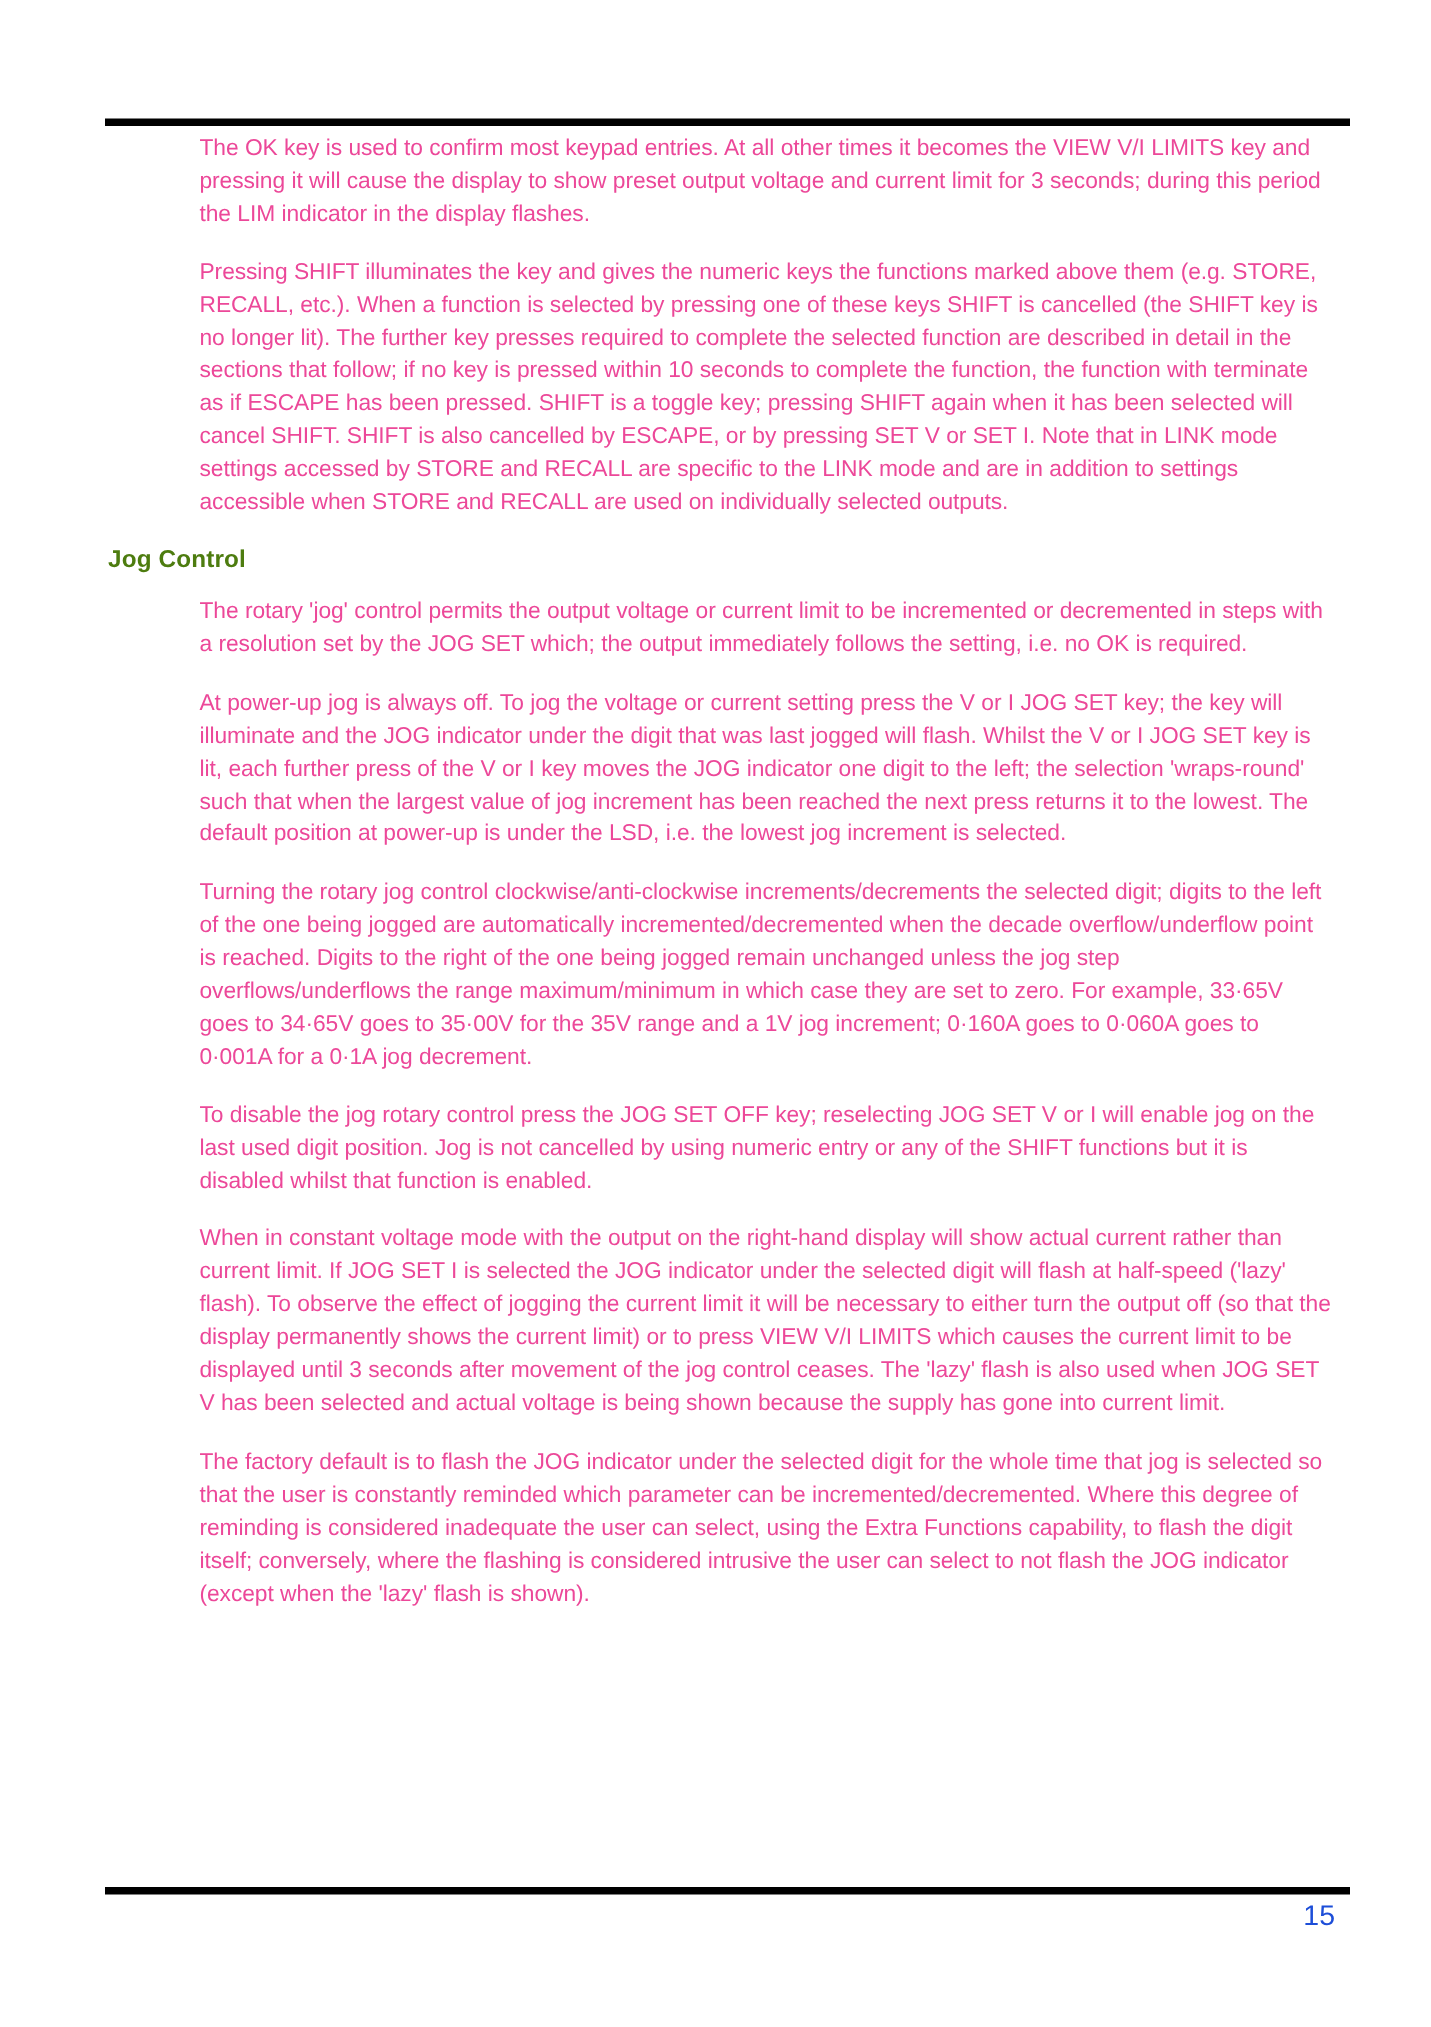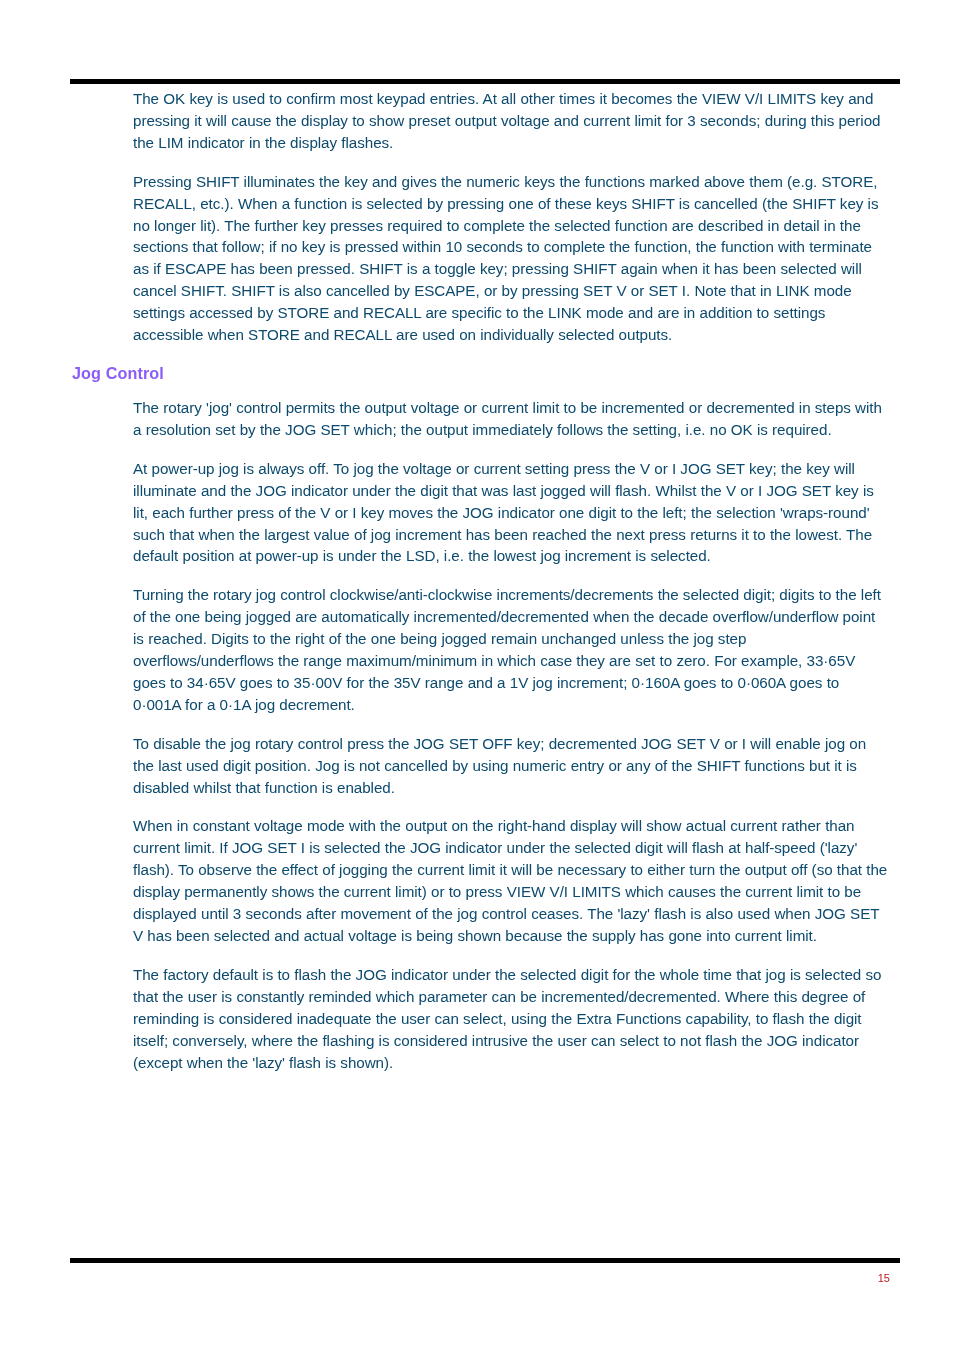--- a/index.html
+++ b/index.html
@@ -44,43 +44,43 @@
     width: 757px;
   }
 
   p.para {
     margin: 0 0 17px 0;
     font-size: 15.2px;
     line-height: 21.9px;
     letter-spacing: -0.05px;
     word-spacing: 0.1px;
     text-align: left;
-    color: #0c4a6e;
+    color: #ec4899;
   }
 
   
   h2.section-heading {
     margin: 13px 0 14px -61px;
     font-size: 16.2px;
     line-height: 20px;
     font-weight: bold;
     letter-spacing: 0.1px;
-    color: #8b5cf6;
+    color: #4d7c0f;
   }
 
   
   .page-number {
     position: absolute;
     top: 1268px;
     left: 0;
     width: 890px;
     text-align: right;
-    font-size: 11px;
+    font-size: 19px;
     line-height: 20px;
-    color: #b91c1c;
+    color: #1d4ed8;
   }
 </style>
 </head>
 <body>
 
 <div class="page">
 
   <div class="rule rule-top"></div>
 
   <div class="content">
@@ -91,21 +91,21 @@
 
     <h2 class="section-heading">Jog Control</h2>
 
     <p class="para">The rotary 'jog' control permits the output voltage or current limit to be incremented or decremented in steps with a resolution set by the JOG SET which; the output immediately follows the setting, i.e. no OK is required.</p>
 
     <p class="para">At power-up jog is always off.  To jog the voltage or current setting press the V or I JOG SET key; the key will illuminate and the JOG indicator under the digit that was last jogged will flash.  Whilst the V or I JOG SET key is lit, each further press of the V or I key moves the JOG indicator one digit to the left; the selection 'wraps-round' such that when the largest value of jog increment has been reached the next press returns it to the lowest.  The default position at power-up is under the LSD, i.e. the lowest jog increment is selected.</p>
 
     <p class="para">Turning the rotary jog control clockwise/anti-clockwise increments/decrements the selected digit; digits to the left of the one being jogged are automatically incremented/decremented when the decade overflow/underflow point is reached.  Digits to the right of the one being jogged remain unchanged unless the jog step overflows/underflows the range maximum/minimum in which case they are set to zero.  For example, 33·65V goes to 34·65V goes to 35·00V for the 35V range and a 1V jog increment; 0·160A goes to 0·060A goes to 0·001A for a 0·1A jog decrement.</p>
 
 
-    <p class="para">To disable the jog rotary control press the JOG SET OFF key; decremented JOG SET V or I will enable jog on the last used digit position.  Jog is not cancelled by using numeric entry or any of the SHIFT functions but it is disabled whilst that function is enabled.</p>
+    <p class="para">To disable the jog rotary control press the JOG SET OFF key; reselecting JOG SET V or I will enable jog on the last used digit position.  Jog is not cancelled by using numeric entry or any of the SHIFT functions but it is disabled whilst that function is enabled.</p>
 
     <p class="para">When in constant voltage mode with the output on the right-hand display will show actual current rather than current limit.  If JOG SET I is selected the JOG indicator under the selected digit will flash at half-speed ('lazy' flash).  To observe the effect of jogging the current limit it will be necessary to either turn the output off (so that the display permanently shows the current limit) or to press VIEW V/I LIMITS which causes the current limit to be displayed until 3 seconds after movement of the jog control ceases.  The 'lazy' flash is also used when JOG SET V has been selected and actual voltage is being shown because the supply has gone into current limit.</p>
 
     <p class="para">The factory default is to flash the JOG indicator under the selected digit for the whole time that jog is selected so that the user is constantly reminded which parameter can be incremented/decremented.  Where this degree of reminding is considered inadequate the user can select, using the Extra Functions capability, to flash the digit itself; conversely, where the flashing is considered intrusive the user can select to not flash the JOG indicator (except when the 'lazy' flash is shown).</p>
 
   </div>
 
   <div class="rule rule-bottom"></div>
 
   <div class="page-number">15</div>

